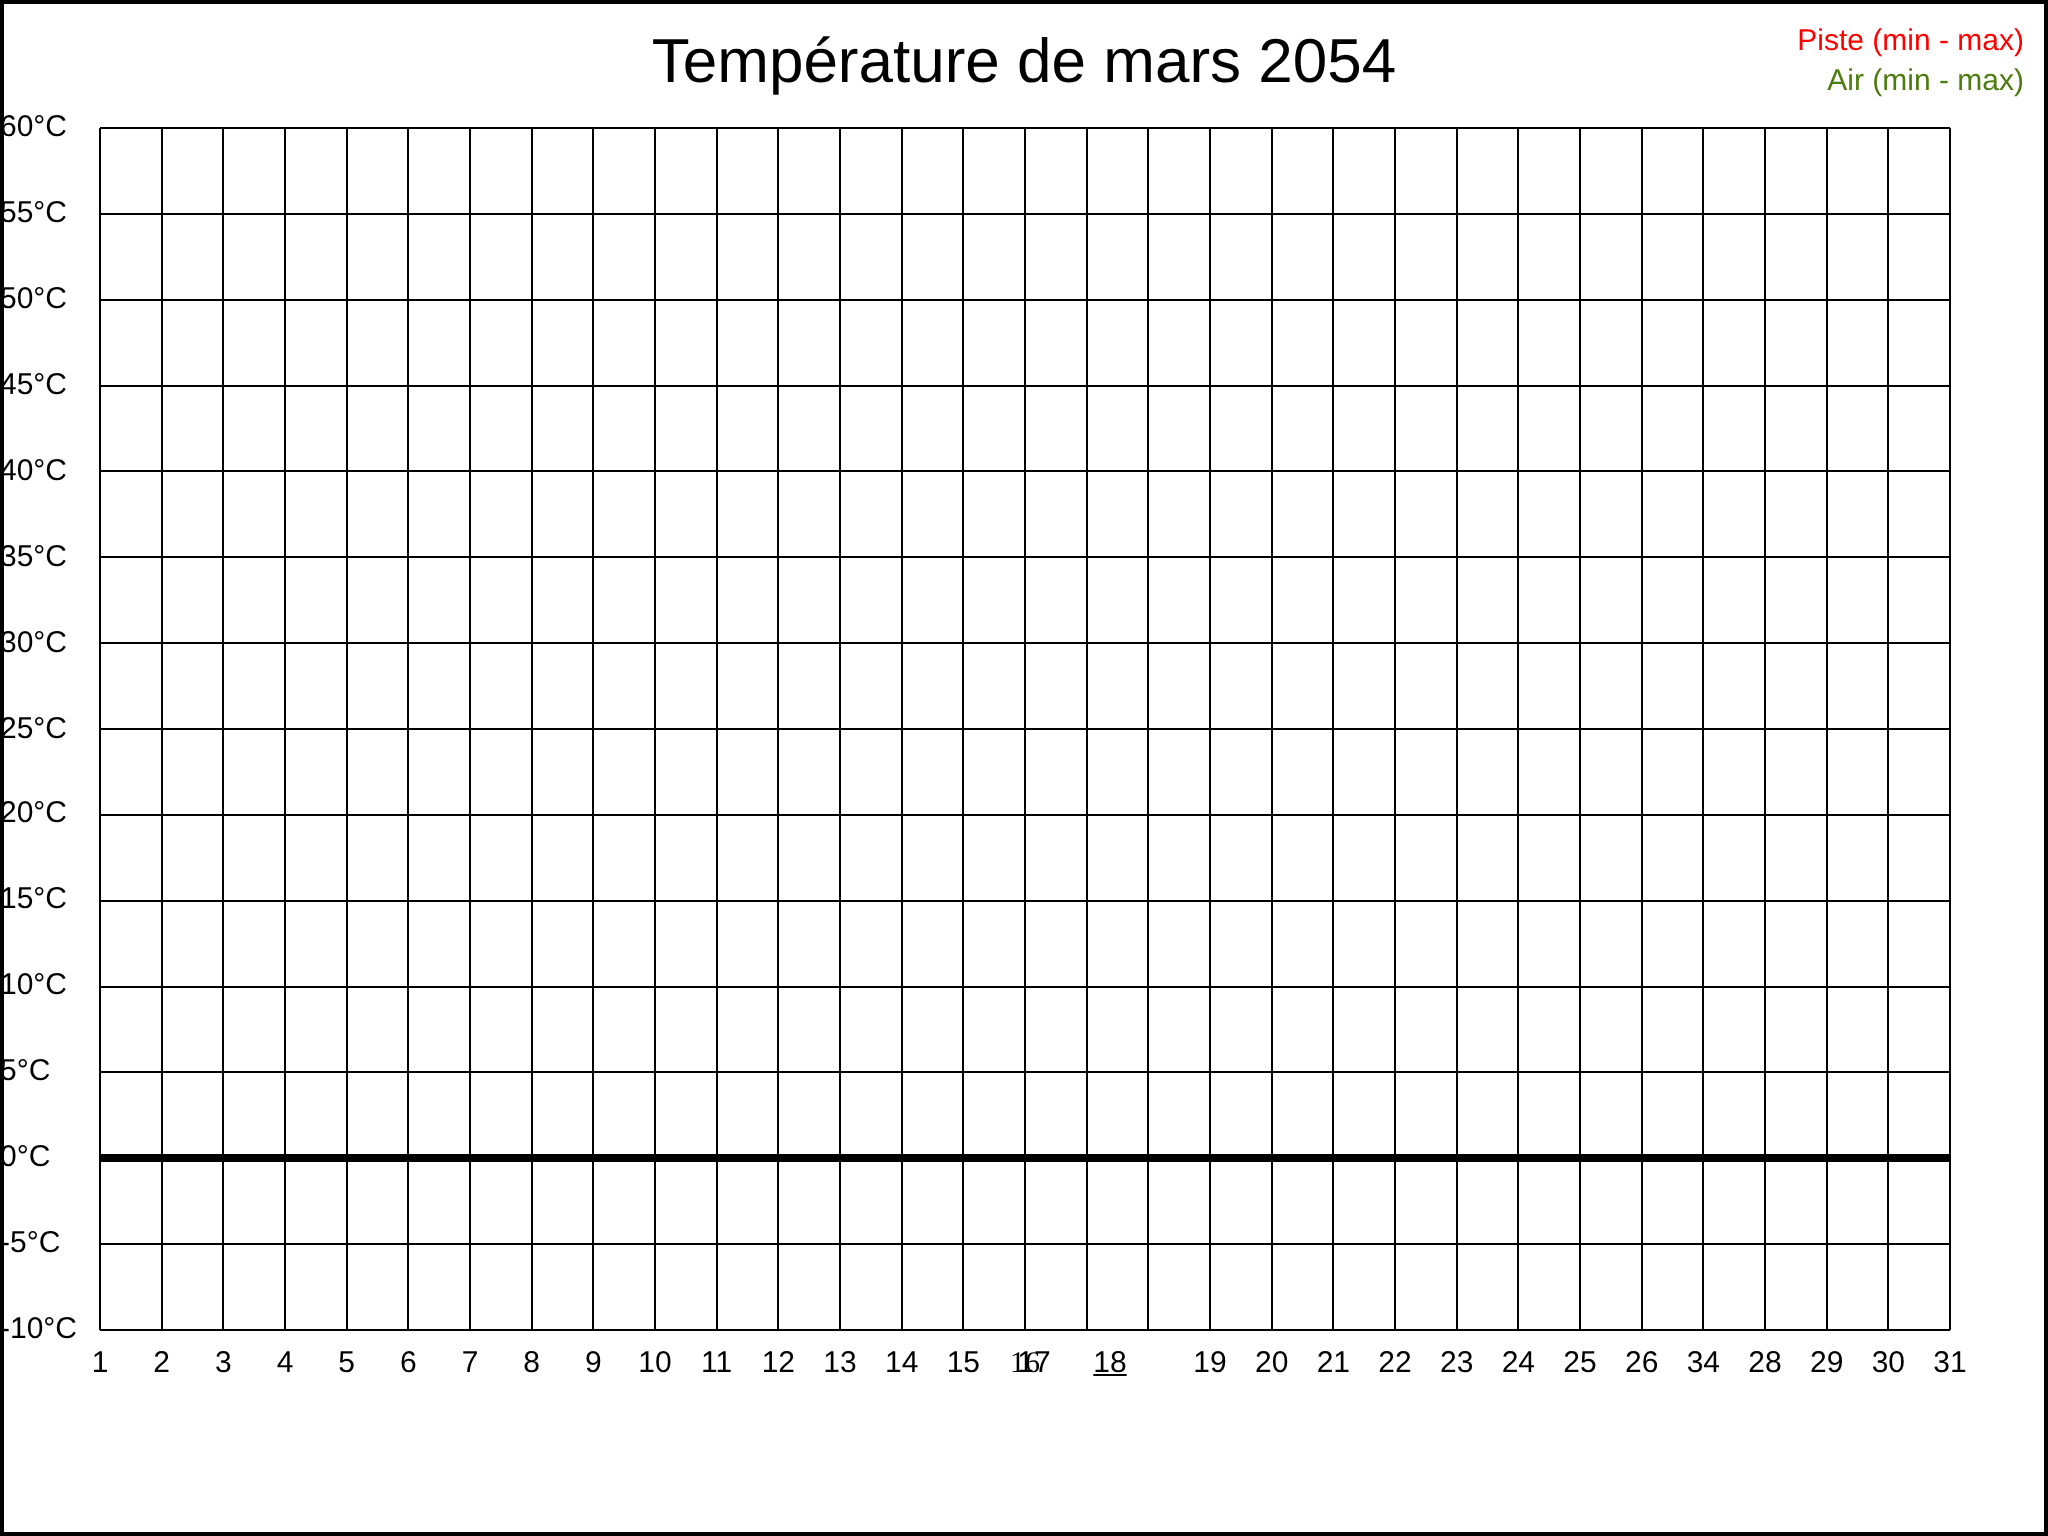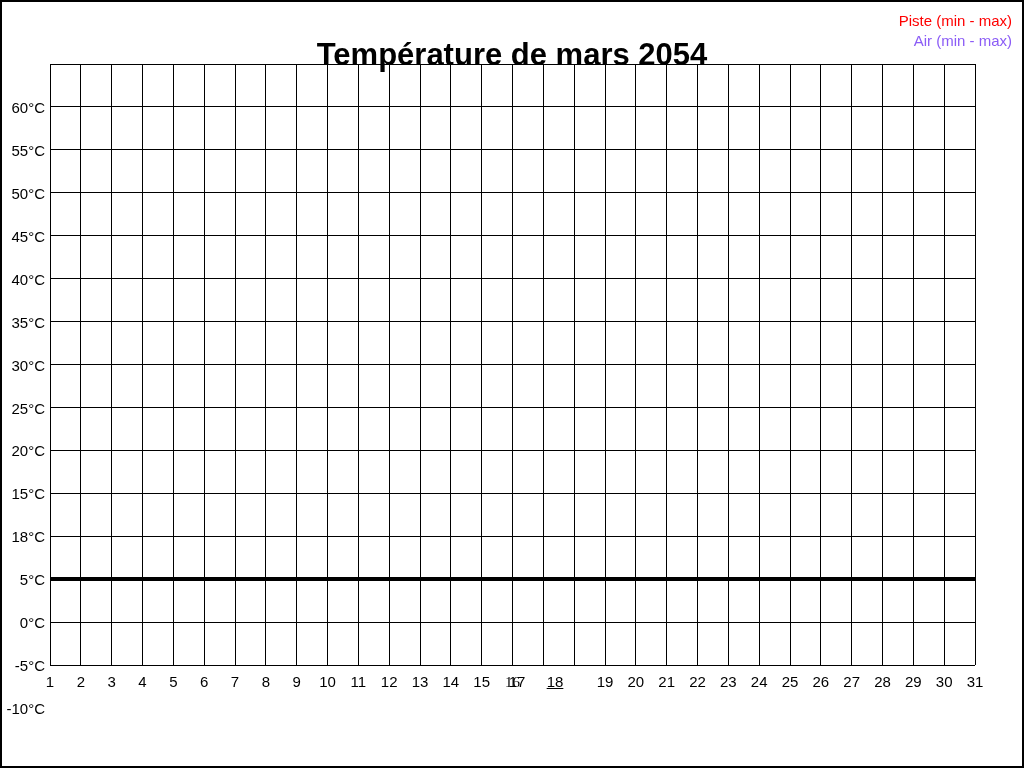--- a/index.html
+++ b/index.html
@@ -16,43 +16,41 @@
     position: absolute;
     left: 0; top: 0;
     width: 1024px; height: 768px;
   }
   .title {
     position: absolute;
     left: 0; top: 13px;
     width: 100%;
     text-align: center;
     font-size: 31px;
-    font-weight: 700;
+    font-weight: 400;
     letter-spacing: 0px;
-    margin-top: 24px;
   }
   .legend {
     position: absolute;
     top: 11px;
     right: 12px;
     text-align: right;
     font-size: 15px;
     line-height: 20px;
   }
   .tick-label {
     position: absolute;
     font-size: 15px;
     line-height: 16px;
     white-space: nowrap;
   }
   .y-tick {
     left: 0;
     width: 45px;
-    text-align: right;
-    margin-top: 44px;
+    text-align: left;
   }
   .x-tick {
     width: 30px;
     text-align: center;
     top: 674px;
   }
 </style>
 </head>
 <body>
 
@@ -106,35 +104,35 @@
       <line x1="50" y1="579.1428571428571" x2="975" y2="579.1428571428571" stroke="#000000" stroke-width="1" shape-rendering="crispEdges"></line>
       <line x1="50" y1="622.0714285714286" x2="975" y2="622.0714285714286" stroke="#000000" stroke-width="1" shape-rendering="crispEdges"></line>
       <line x1="50" y1="665" x2="975" y2="665" stroke="#000000" stroke-width="1" shape-rendering="crispEdges"></line>
       <line x1="50" y1="579.1428571428571" x2="975" y2="579.1428571428571" stroke="#000000" stroke-width="4" shape-rendering="crispEdges"></line>
     </svg>
 
   <div class="title">Température de mars 2054</div>
 
   <div class="legend">
     <div style="color: rgb(255, 0, 0);">Piste (min - max)</div>
-    <div style="color: #8b5cf6;">Air (min - max)</div>
+    <div style="color: #4d7c0f;">Air (min - max)</div>
   </div>
 
   <div id="y-axis">
       <div class="tick-label y-tick" style="top: 56px;">60°C</div>
       <div class="tick-label y-tick" style="top: 98.9286px;">55°C</div>
       <div class="tick-label y-tick" style="top: 141.857px;">50°C</div>
       <div class="tick-label y-tick" style="top: 184.786px;">45°C</div>
       <div class="tick-label y-tick" style="top: 227.714px;">40°C</div>
       <div class="tick-label y-tick" style="top: 270.643px;">35°C</div>
       <div class="tick-label y-tick" style="top: 313.571px;">30°C</div>
       <div class="tick-label y-tick" style="top: 356.5px;">25°C</div>
       <div class="tick-label y-tick" style="top: 399.429px;">20°C</div>
       <div class="tick-label y-tick" style="top: 442.357px;">15°C</div>
-      <div class="tick-label y-tick" style="top: 485.286px;">18°C</div>
+      <div class="tick-label y-tick" style="top: 485.286px;">10°C</div>
       <div class="tick-label y-tick" style="top: 528.214px;">5°C</div>
       <div class="tick-label y-tick" style="top: 571.143px;">0°C</div>
       <div class="tick-label y-tick" style="top: 614.071px;">-5°C</div>
       <div class="tick-label y-tick" style="top: 657px;">-10°C</div>
     </div>
   <div id="x-axis">
       <div class="tick-label x-tick" style="left: 35px;">1</div>
       <div class="tick-label x-tick" style="left: 65.8333px;">2</div>
       <div class="tick-label x-tick" style="left: 96.6667px;">3</div>
       <div class="tick-label x-tick" style="left: 127.5px;">4</div>
@@ -153,20 +151,20 @@
       <div class="tick-label x-tick" style="left: 502px;">17</div>
       <div class="tick-label x-tick" style="left: 540px; text-decoration: underline;">18</div>
       <div class="tick-label x-tick" style="left: 590px;">19</div>
       <div class="tick-label x-tick" style="left: 620.833px;">20</div>
       <div class="tick-label x-tick" style="left: 651.667px;">21</div>
       <div class="tick-label x-tick" style="left: 682.5px;">22</div>
       <div class="tick-label x-tick" style="left: 713.333px;">23</div>
       <div class="tick-label x-tick" style="left: 744.167px;">24</div>
       <div class="tick-label x-tick" style="left: 775px;">25</div>
       <div class="tick-label x-tick" style="left: 805.833px;">26</div>
-      <div class="tick-label x-tick" style="left: 836.667px;">27</div>
+      <div class="tick-label x-tick" style="left: 836.667px;">34</div>
       <div class="tick-label x-tick" style="left: 867.5px;">28</div>
       <div class="tick-label x-tick" style="left: 898.333px;">29</div>
       <div class="tick-label x-tick" style="left: 929.167px;">30</div>
       <div class="tick-label x-tick" style="left: 960px;">31</div>
     </div>
 
 </div>
 
 </body></html>

